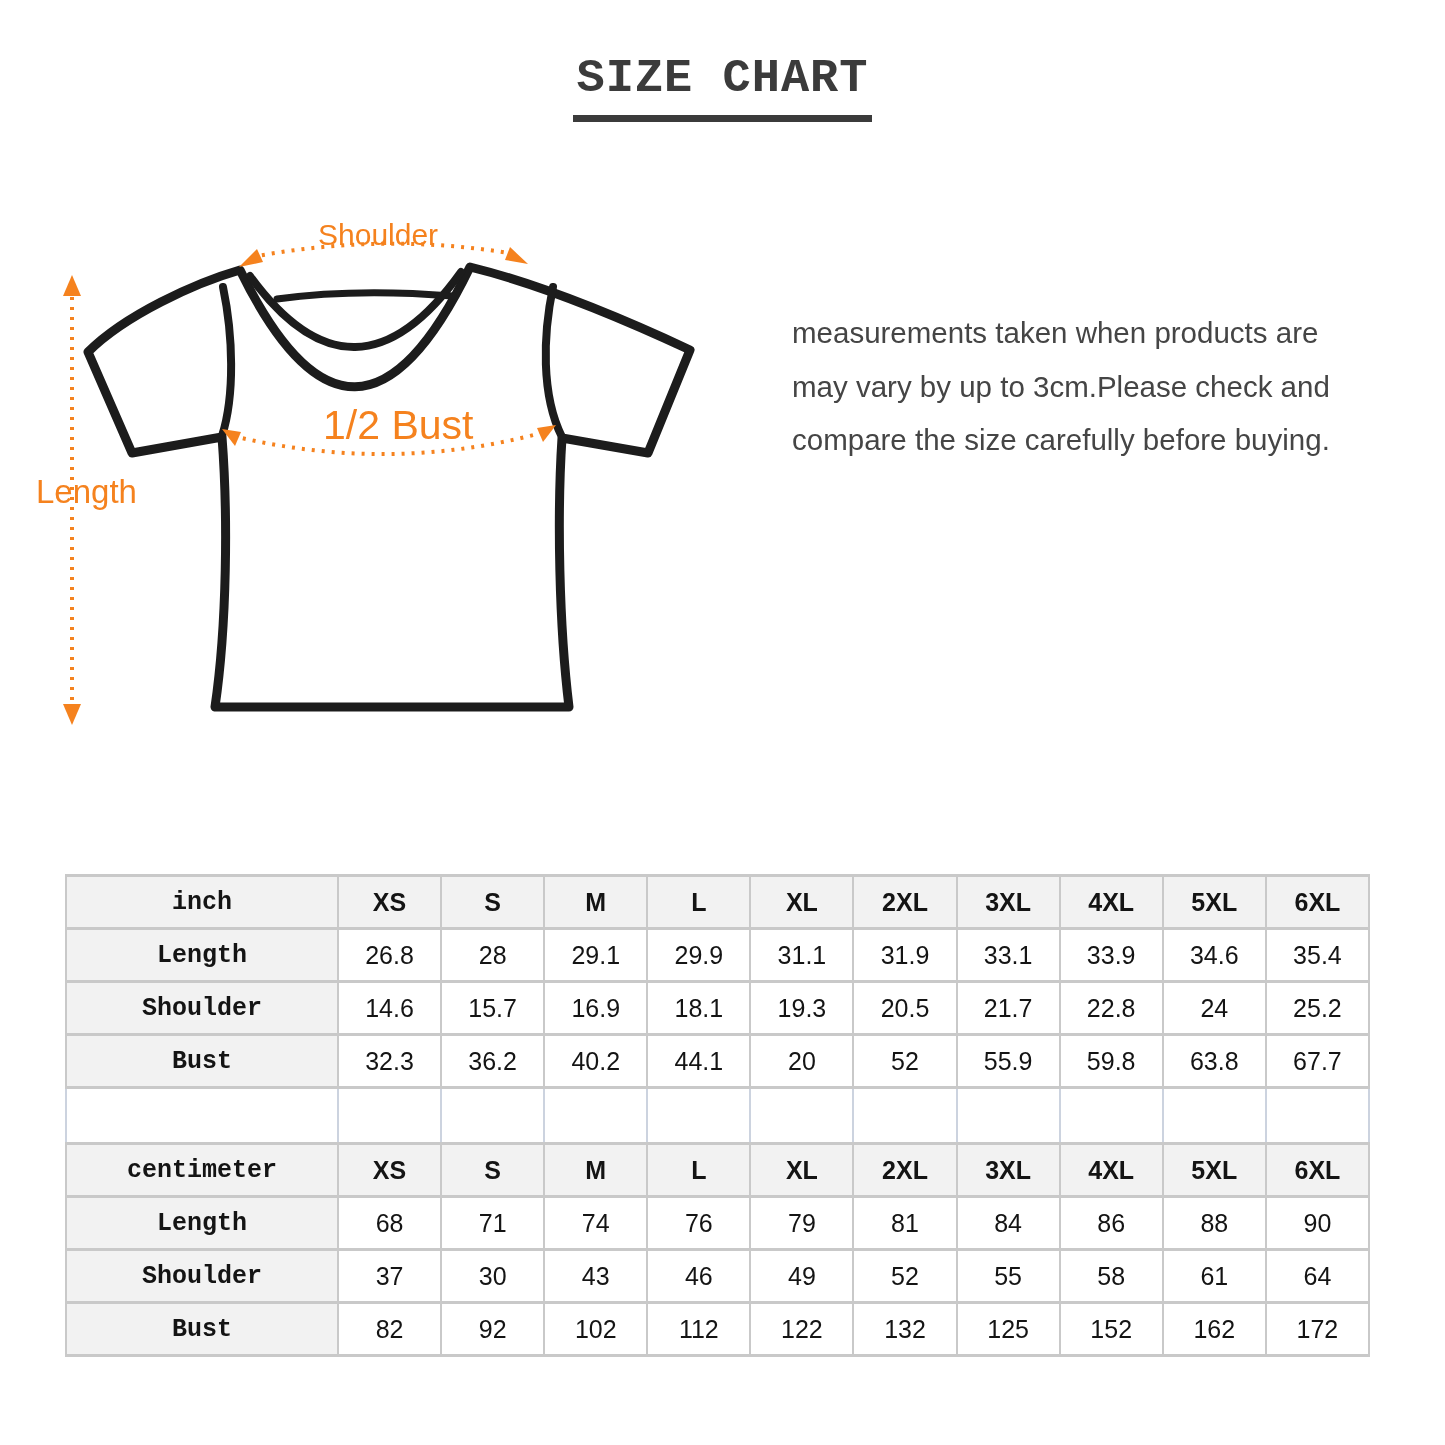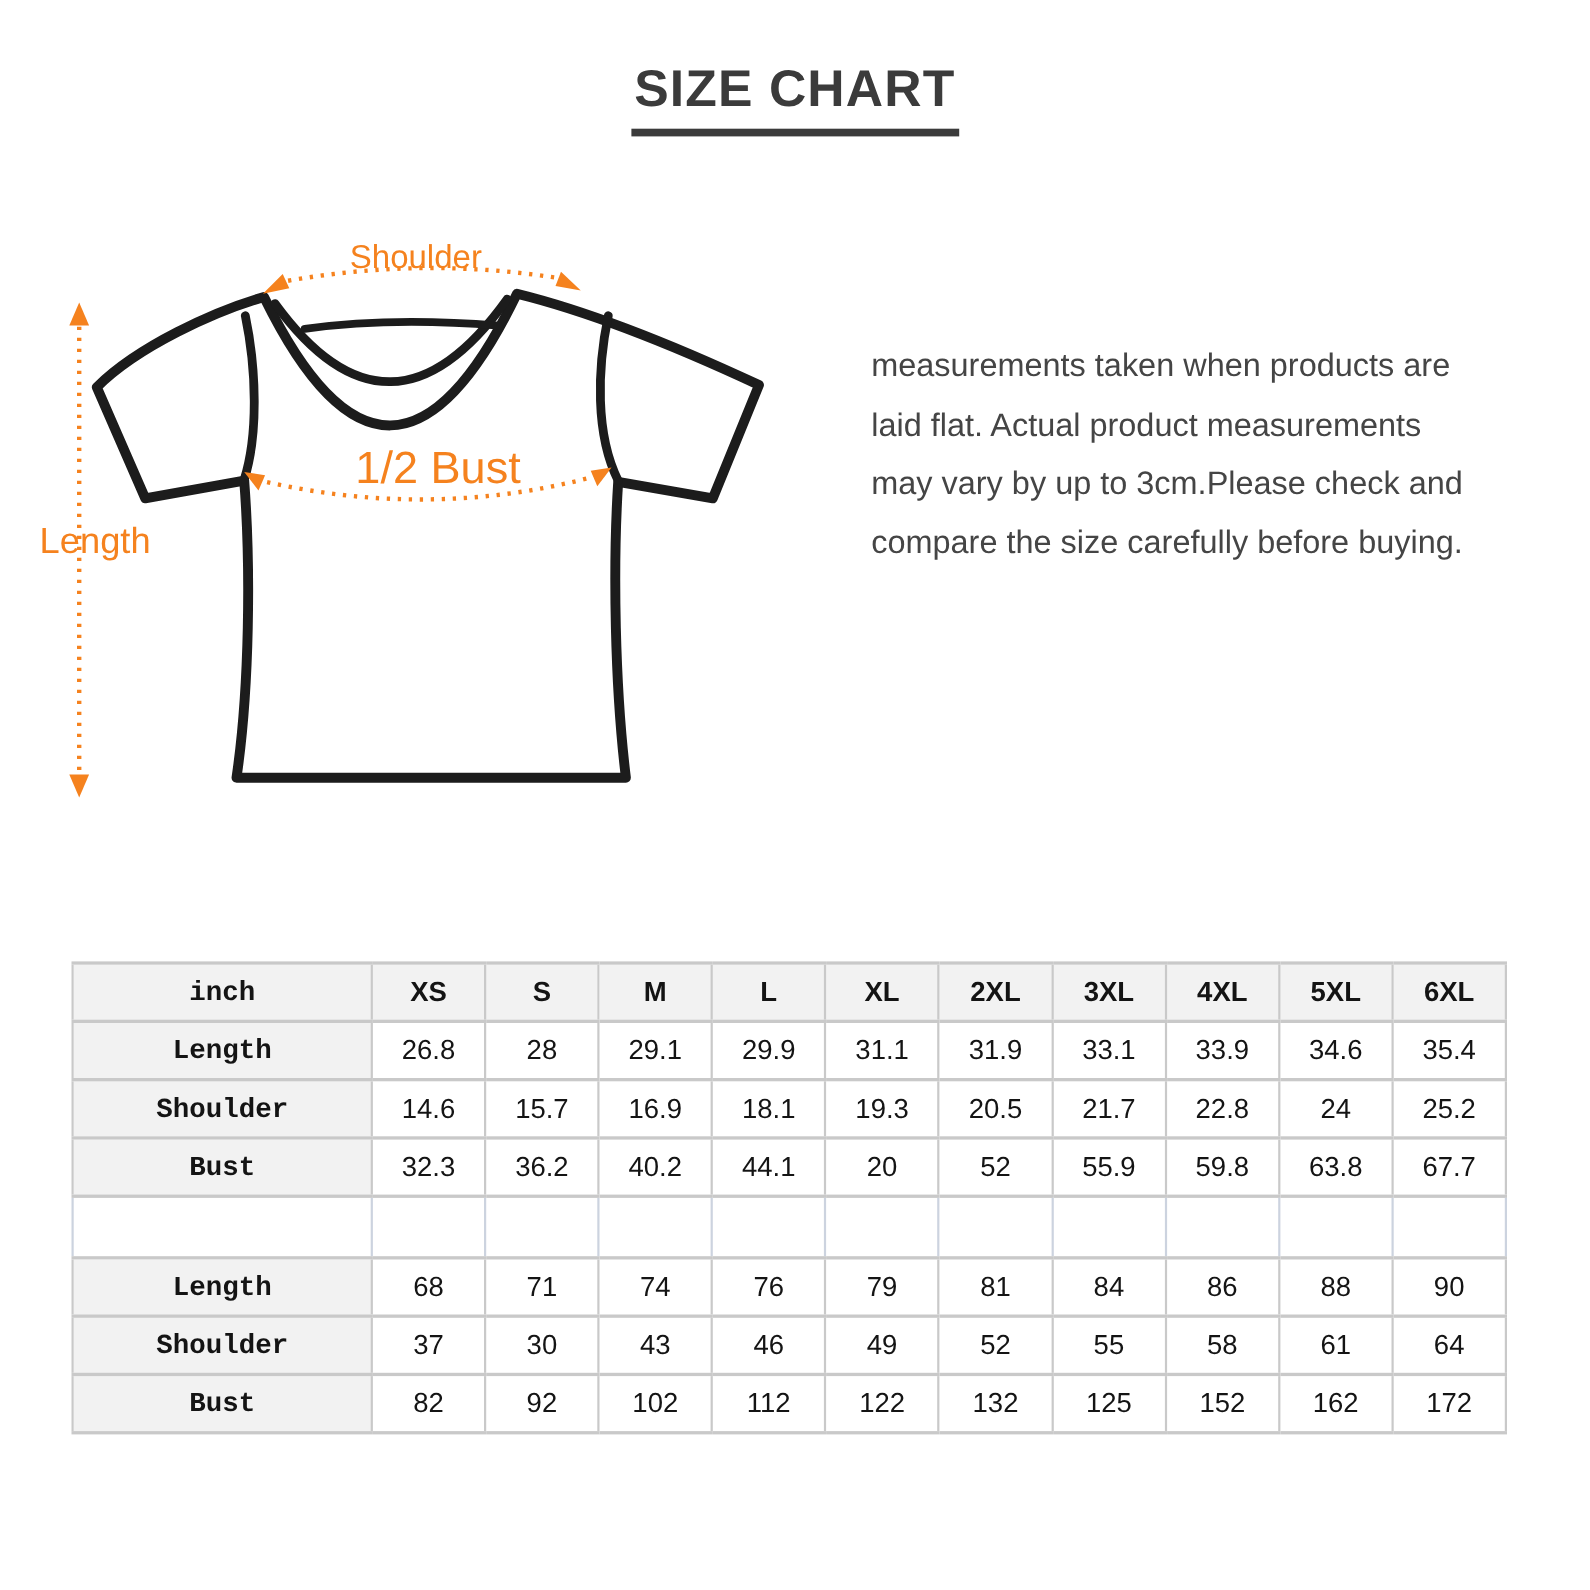--- a/index.html
+++ b/index.html
@@ -1,21 +1,21 @@
 <!DOCTYPE html>
 <html><head>
 <meta charset="utf-8">
 <style>
   * { margin:0; padding:0; box-sizing:border-box; }
   html,body { background:#ffffff; }
   body { font-family:"Liberation Sans", sans-serif; }
   .page { position:relative; width:1445px; height:1445px; background:#ffffff; overflow:hidden; }
 
   
-  .title-wrap { position:absolute; top:52px; left:0; width:100%; text-align:center; }
+  .title-wrap { position:absolute; top:52px; left:0; width:100%; text-align:center;font-family:Liberation Mono, monospace; }
   .title { display:inline-block; font-size:47px; font-weight:bold; letter-spacing:1px;
            color:#3b3b3b; border-bottom:7px solid #3b3b3b; padding:0 3px 10px 3px; }
 
   
   .diagram { position:absolute; left:55px; top:215px; width:660px; height:515px; }
   .anno { position:absolute; color:#f5821e; white-space:nowrap; }
   .anno-shoulder { left:318px; top:218px; font-size:30px; }
   .anno-bust     { left:323px; top:402px; font-size:41px; }
   .anno-length   { left:36px;  top:473px; font-size:33px; }
 
@@ -79,21 +79,20 @@
       <polygon points="17,510 8,489 26,489" fill="#f5821e"></polygon>
     </svg>
   </div>
 
   <div class="anno anno-shoulder">Shoulder</div>
   <div class="anno anno-bust">1/2 Bust</div>
   <div class="anno anno-length">Length</div>
 
   <div class="note">
     <div class="note-line">measurements taken when products are</div>
-    <div class="note-line">laid flat. Actual product measurements</div>
     <div class="note-line">may vary by up to 3cm.Please check and</div>
     <div class="note-line">compare the size carefully before buying.</div>
   </div>
 
   <table class="size-table">
     <colgroup>
       <col style="width:272px">
       <col>
         <col>
         <col>
@@ -170,20 +169,33 @@
         <td></td>
         <td></td>
         <td></td>
         <td></td>
         <td></td>
         <td></td>
         <td></td>
         <td></td>
       </tr>
 
+      <tr class="hdr">
+        <td class="lbl">centimeter</td>
+        <td>XS</td>
+        <td>S</td>
+        <td>M</td>
+        <td>L</td>
+        <td>XL</td>
+        <td>2XL</td>
+        <td>3XL</td>
+        <td>4XL</td>
+        <td>5XL</td>
+        <td>6XL</td>
+      </tr>
 
       <tr>
         <td class="lbl">Length</td>
         <td>68</td>
         <td>71</td>
         <td>74</td>
         <td>76</td>
         <td>79</td>
         <td>81</td>
         <td>84</td>

